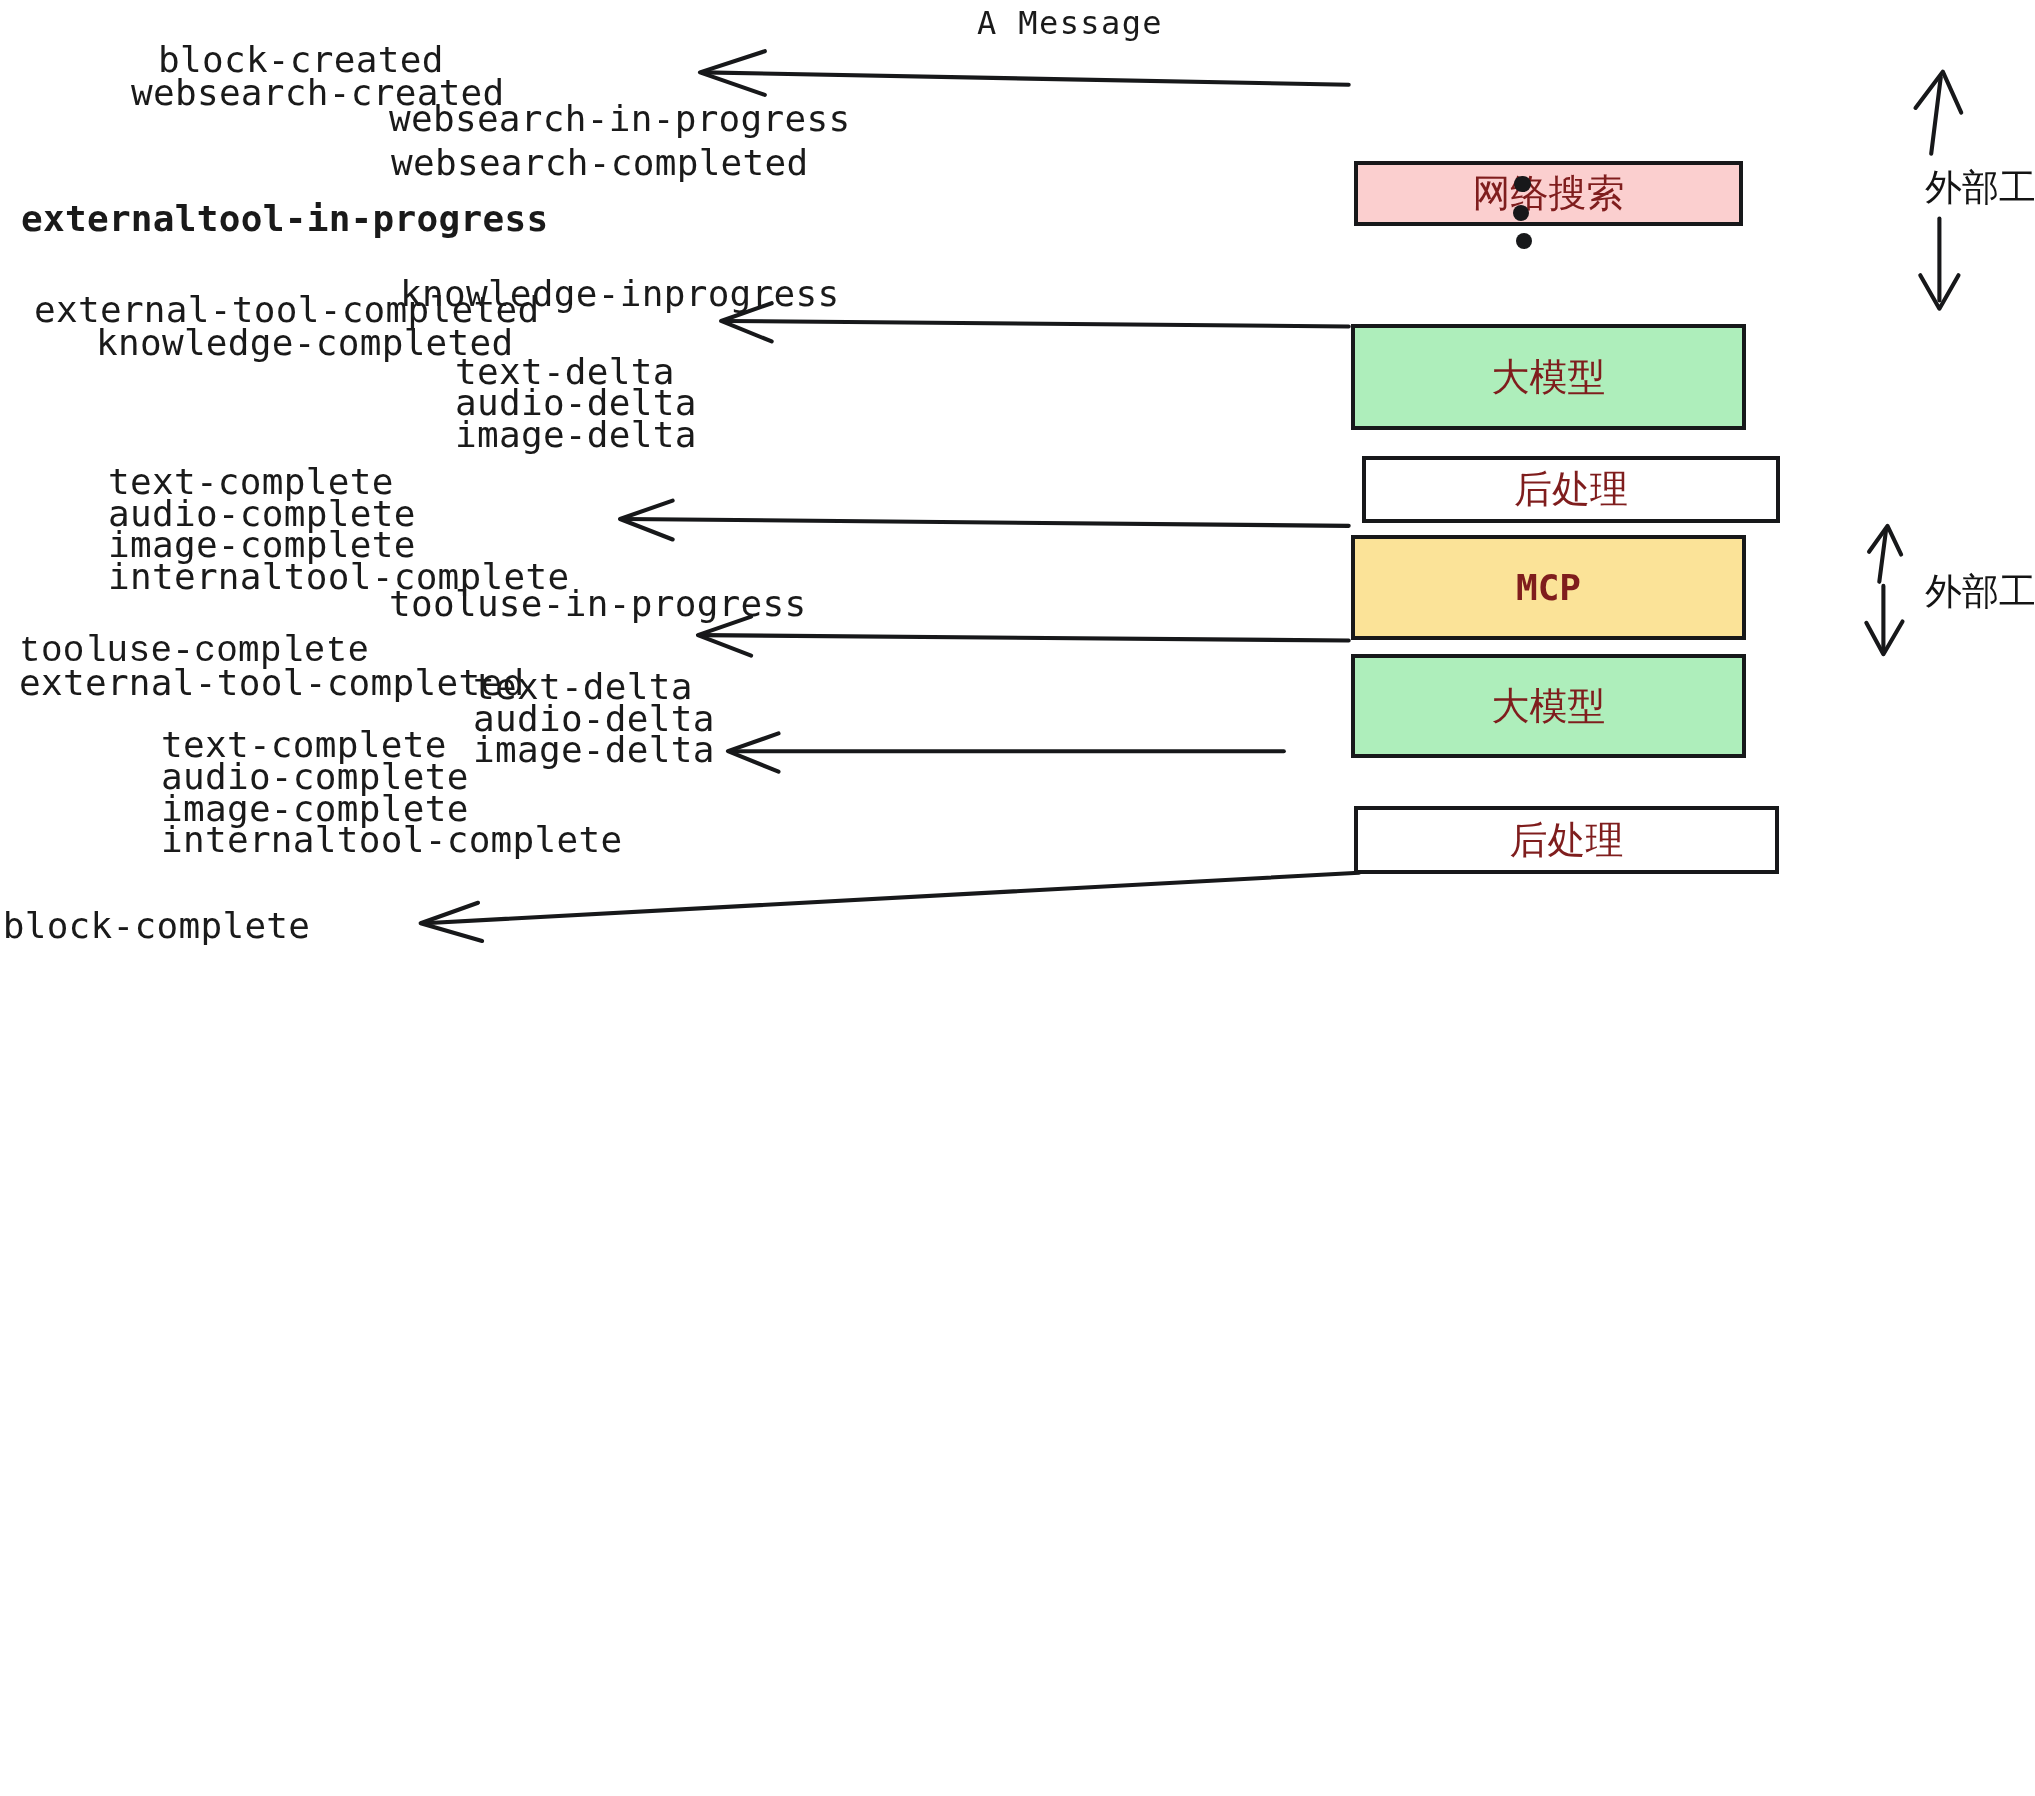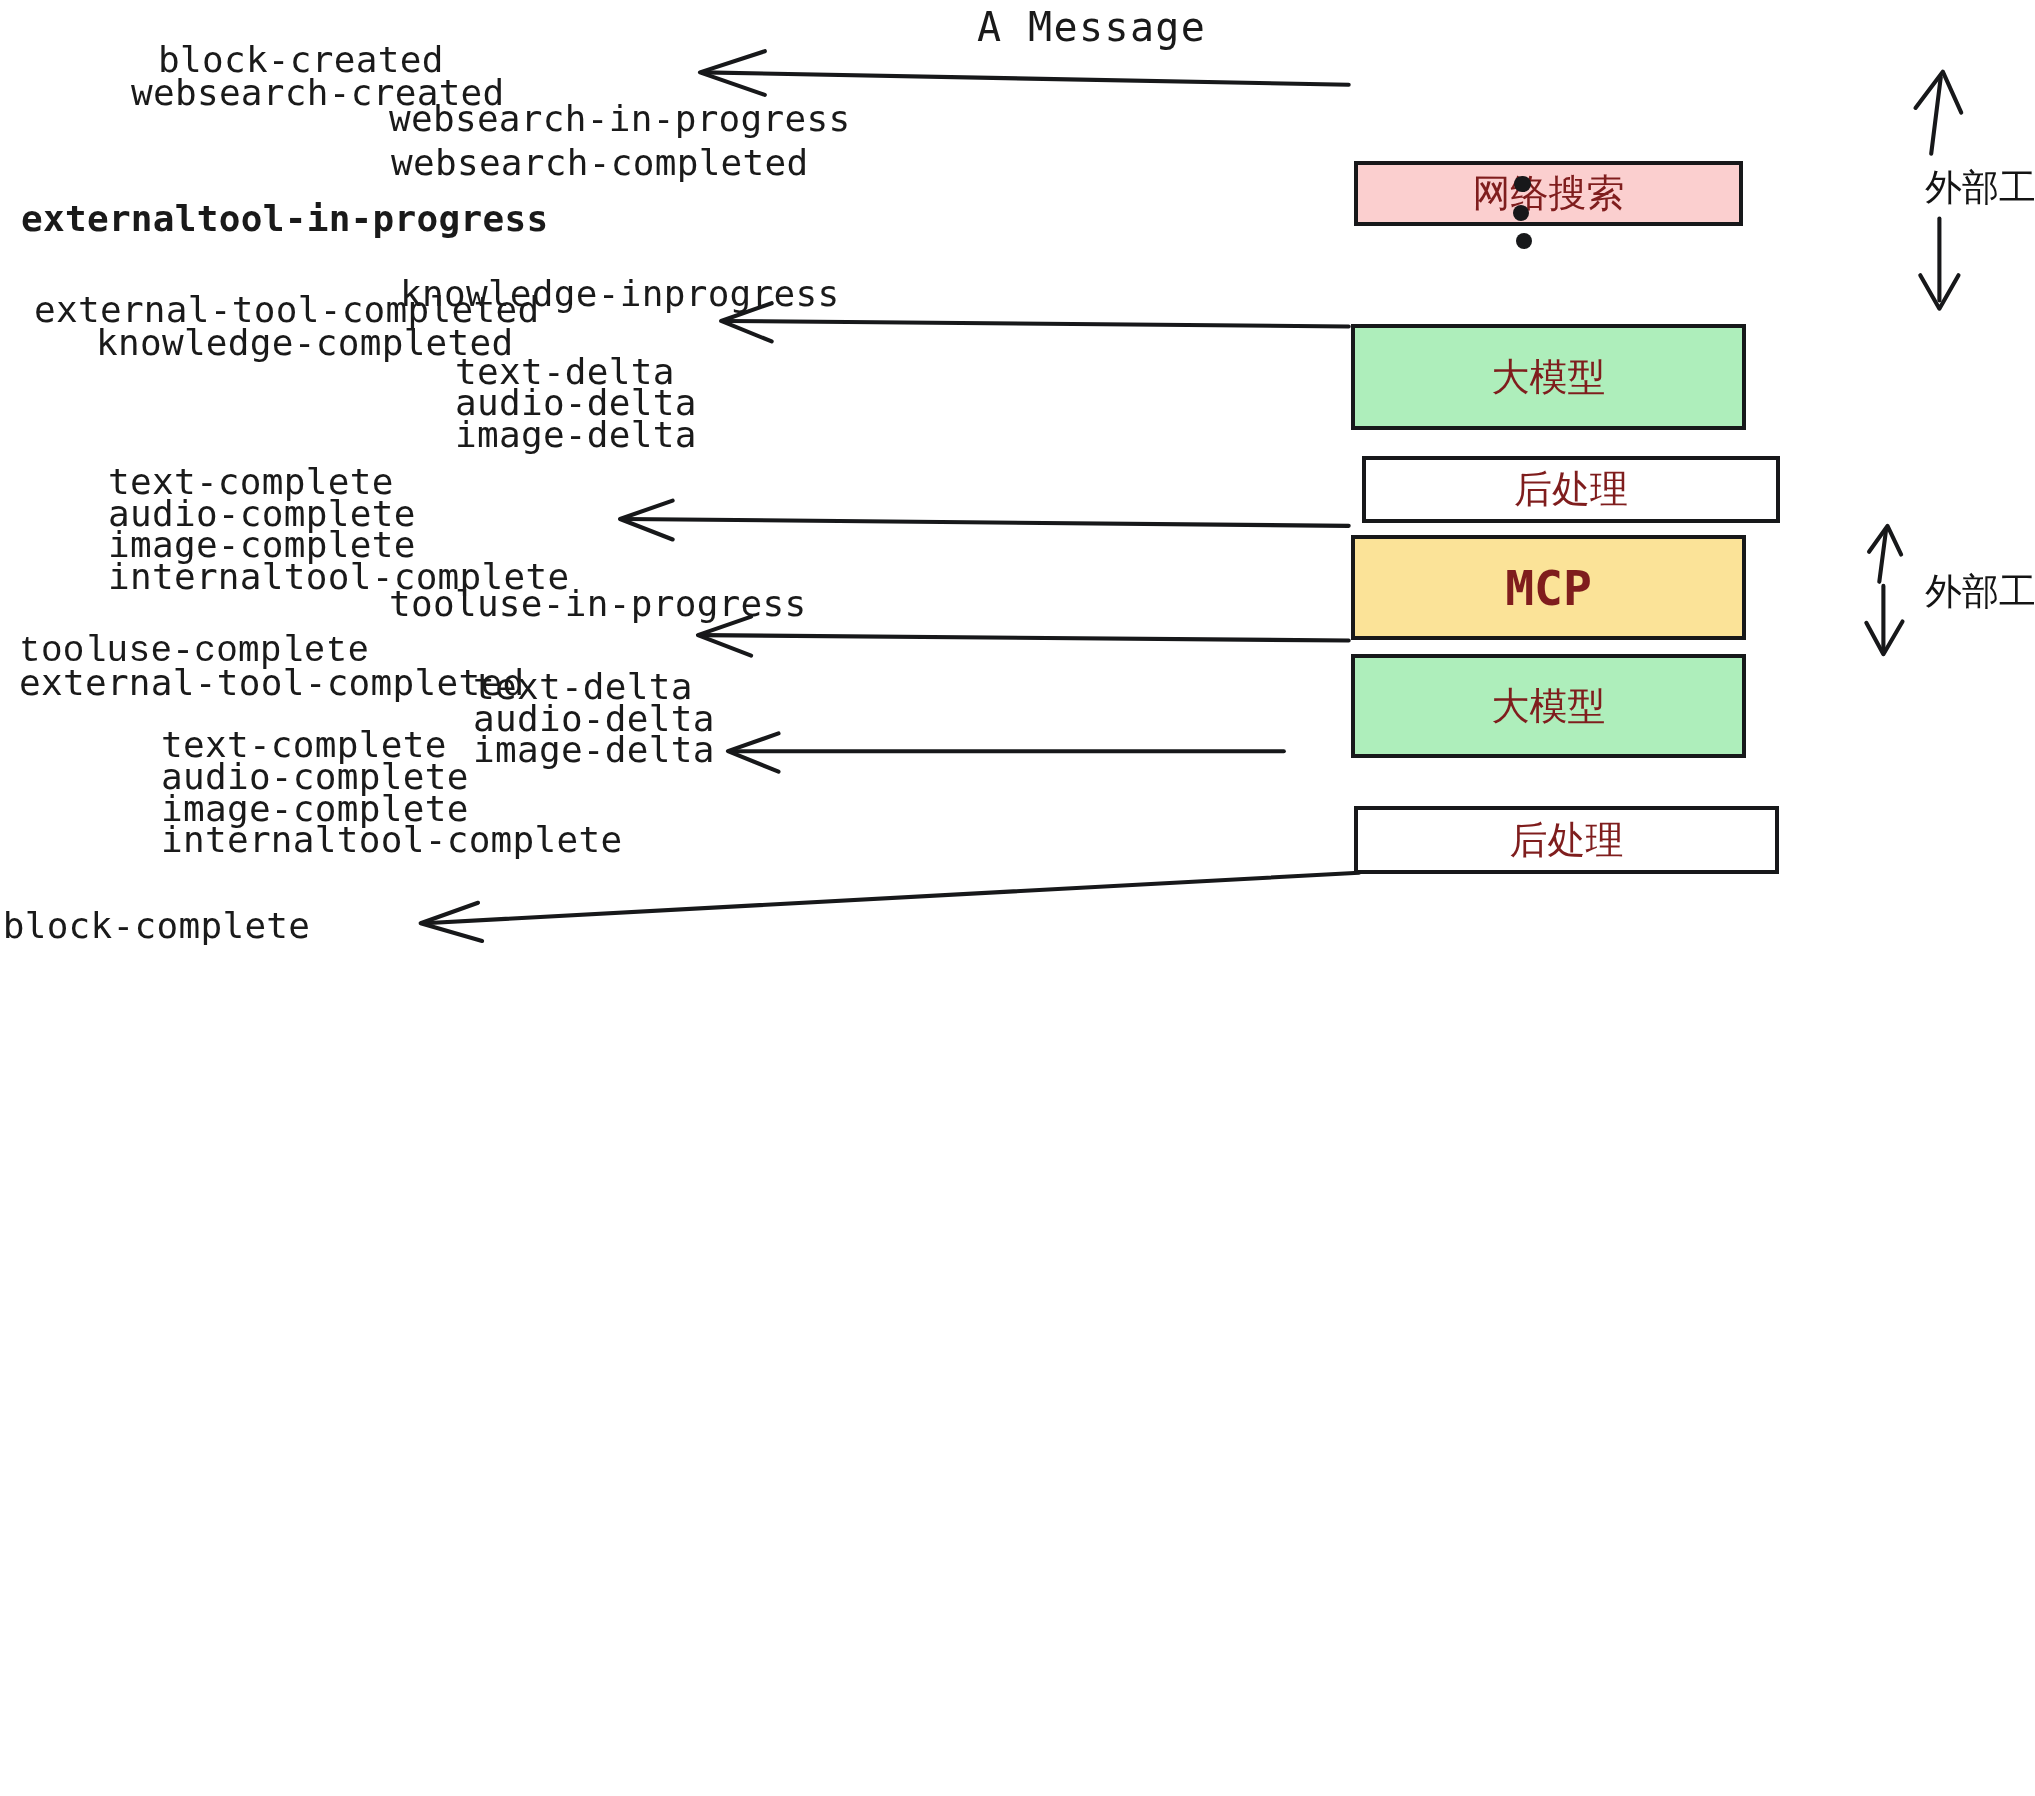--- a/index.html
+++ b/index.html
@@ -16,21 +16,21 @@
     overflow: hidden;
     font-family: "DejaVu Sans Mono", "Liberation Mono", monospace;
     color: #1a1a1a;
   }
 
   
   .title {
     position: absolute;
     left: 977px;
     top: 4.1px;
-    font-size: 40px;
+    font-size: 32px;
     letter-spacing: 1.4px;
     white-space: nowrap;
   }
 
   
   .evt {
     position: absolute;
     font-size: 36px;
     letter-spacing: 0.3px;
     white-space: nowrap;
@@ -45,21 +45,21 @@
     display: flex;
     align-items: center;
     justify-content: center;
     font-family: "DejaVu Sans", "Liberation Sans", sans-serif;
     font-size: 38px;
     font-weight: 500;
     color: #7f1d1d;
   }
   .box.mono {
     font-family: "DejaVu Sans Mono", "Liberation Mono", monospace;
-    font-size: 48px;
+    font-size: 36px;
     font-weight: 700;
   }
 
   
   .dots { position: absolute; }
   .dots i {
     position: absolute;
     display: block;
     width: 16.4px;
     height: 16.4px;

